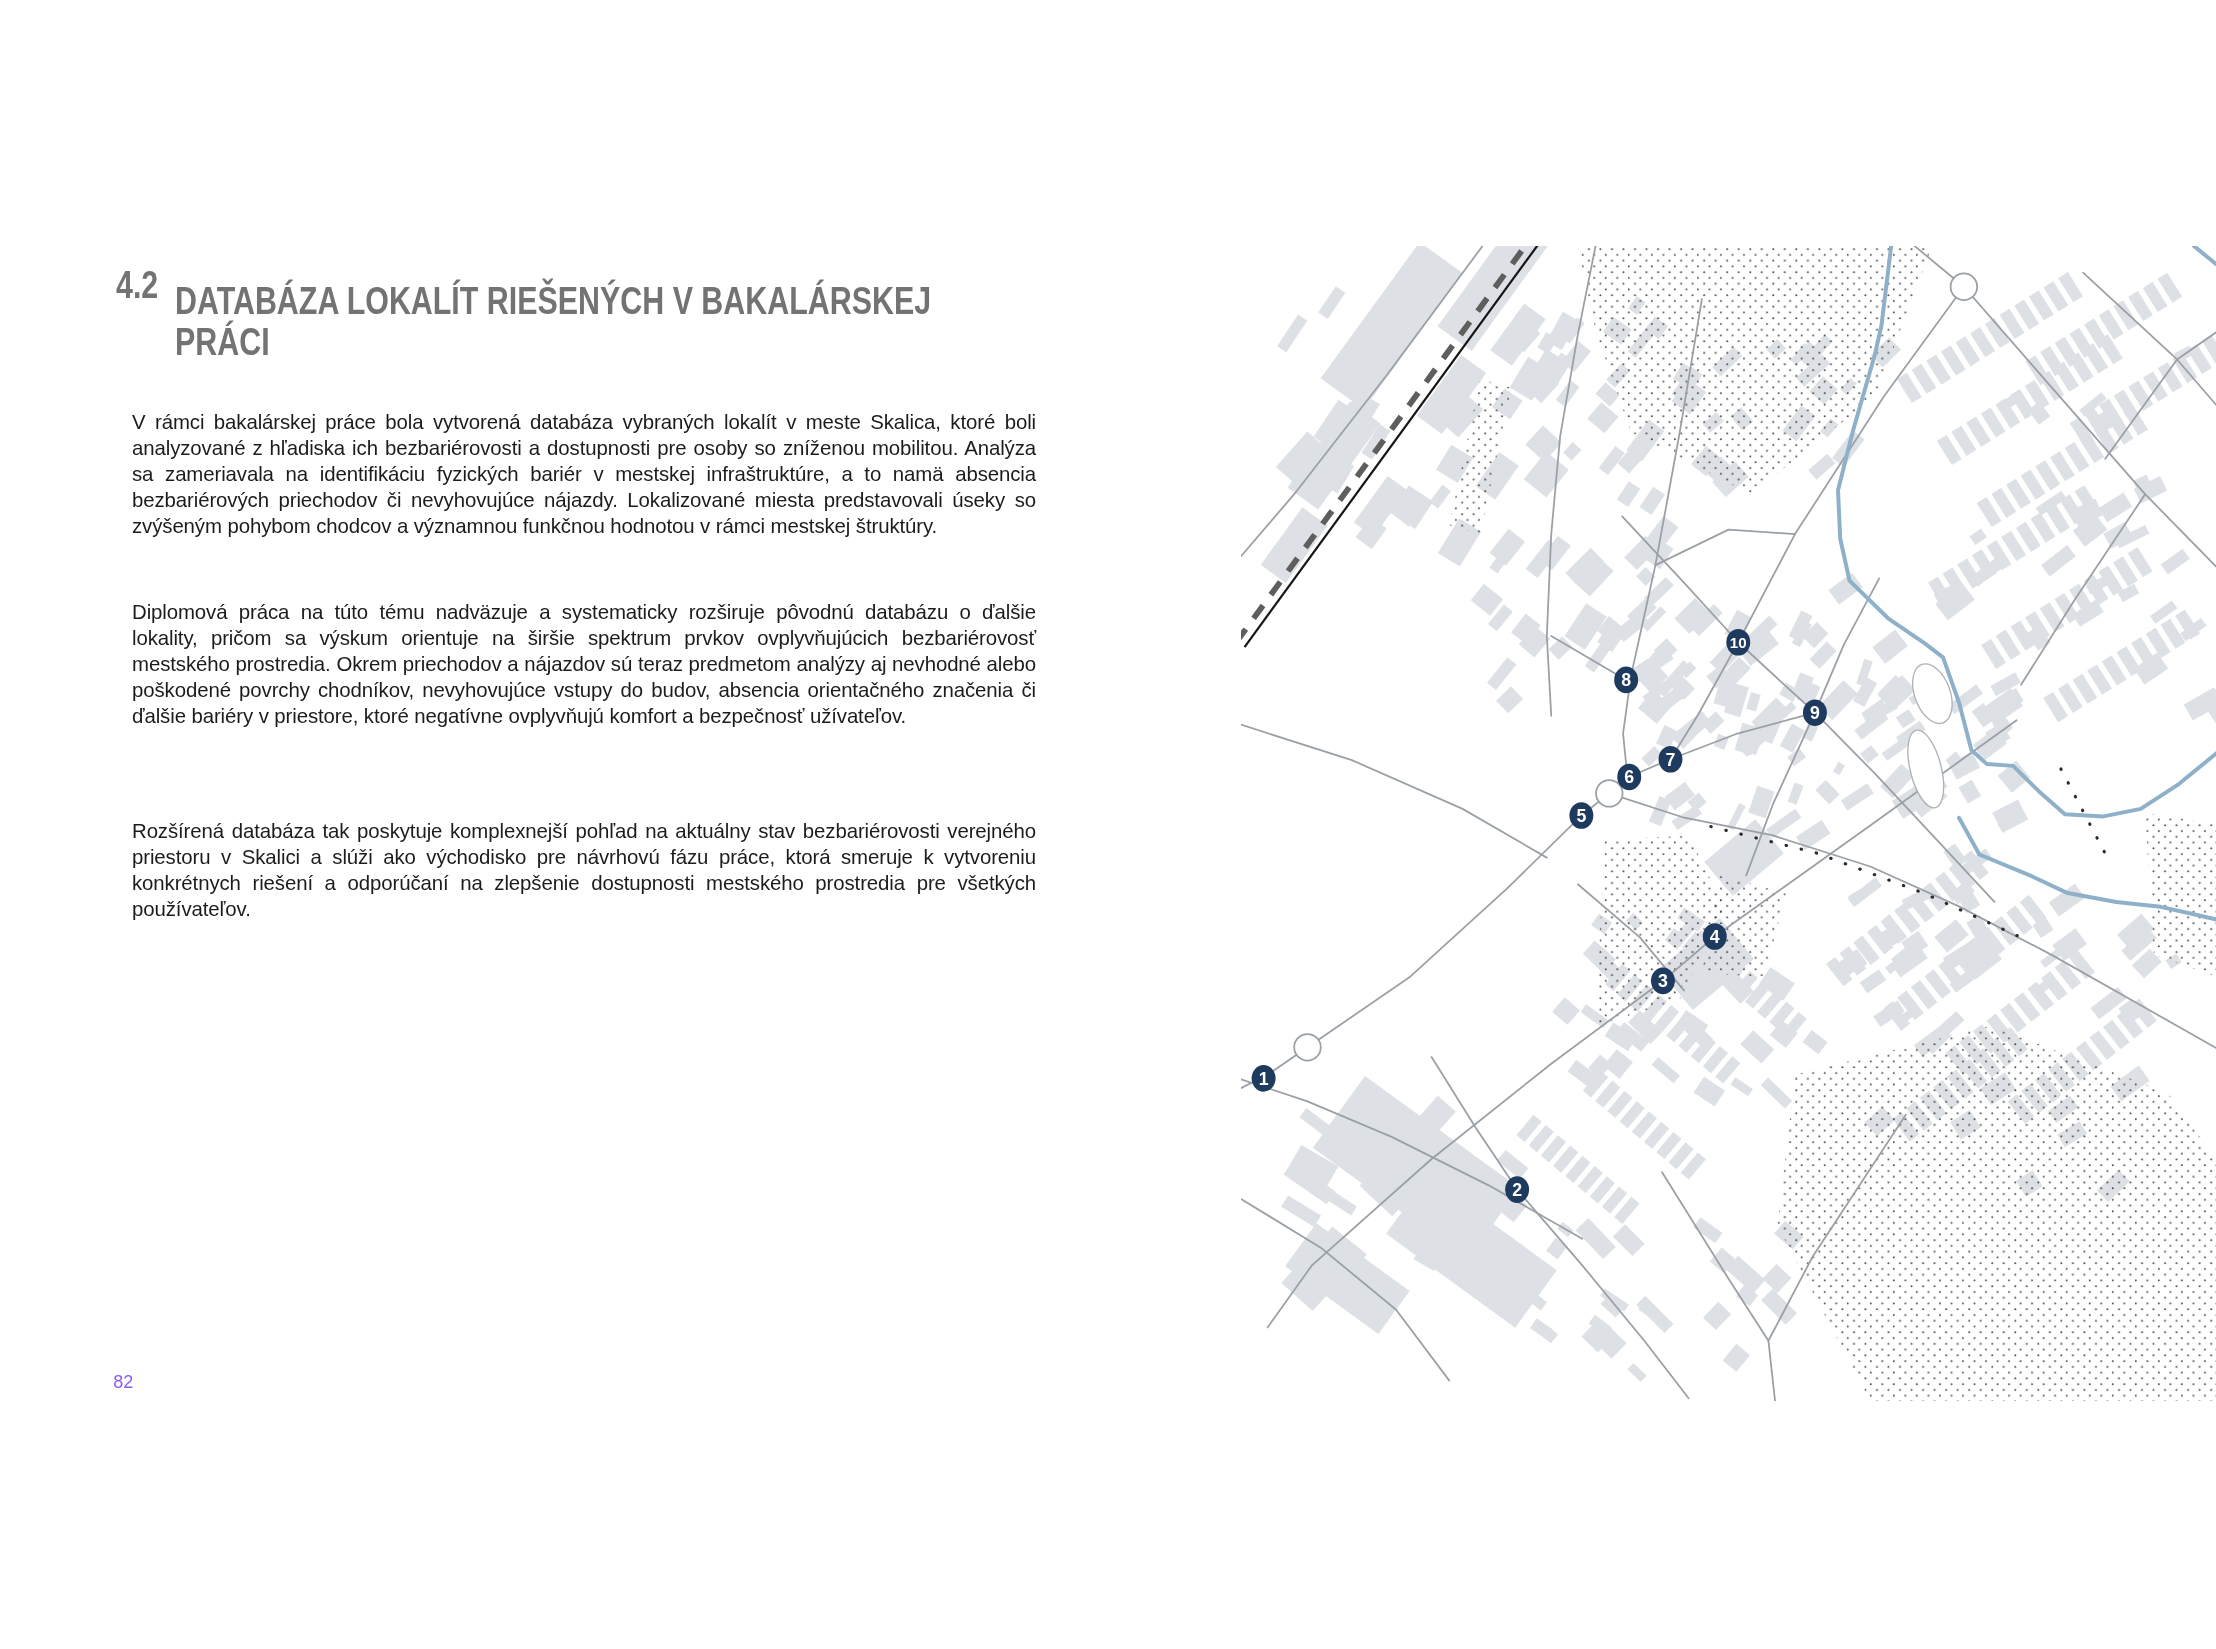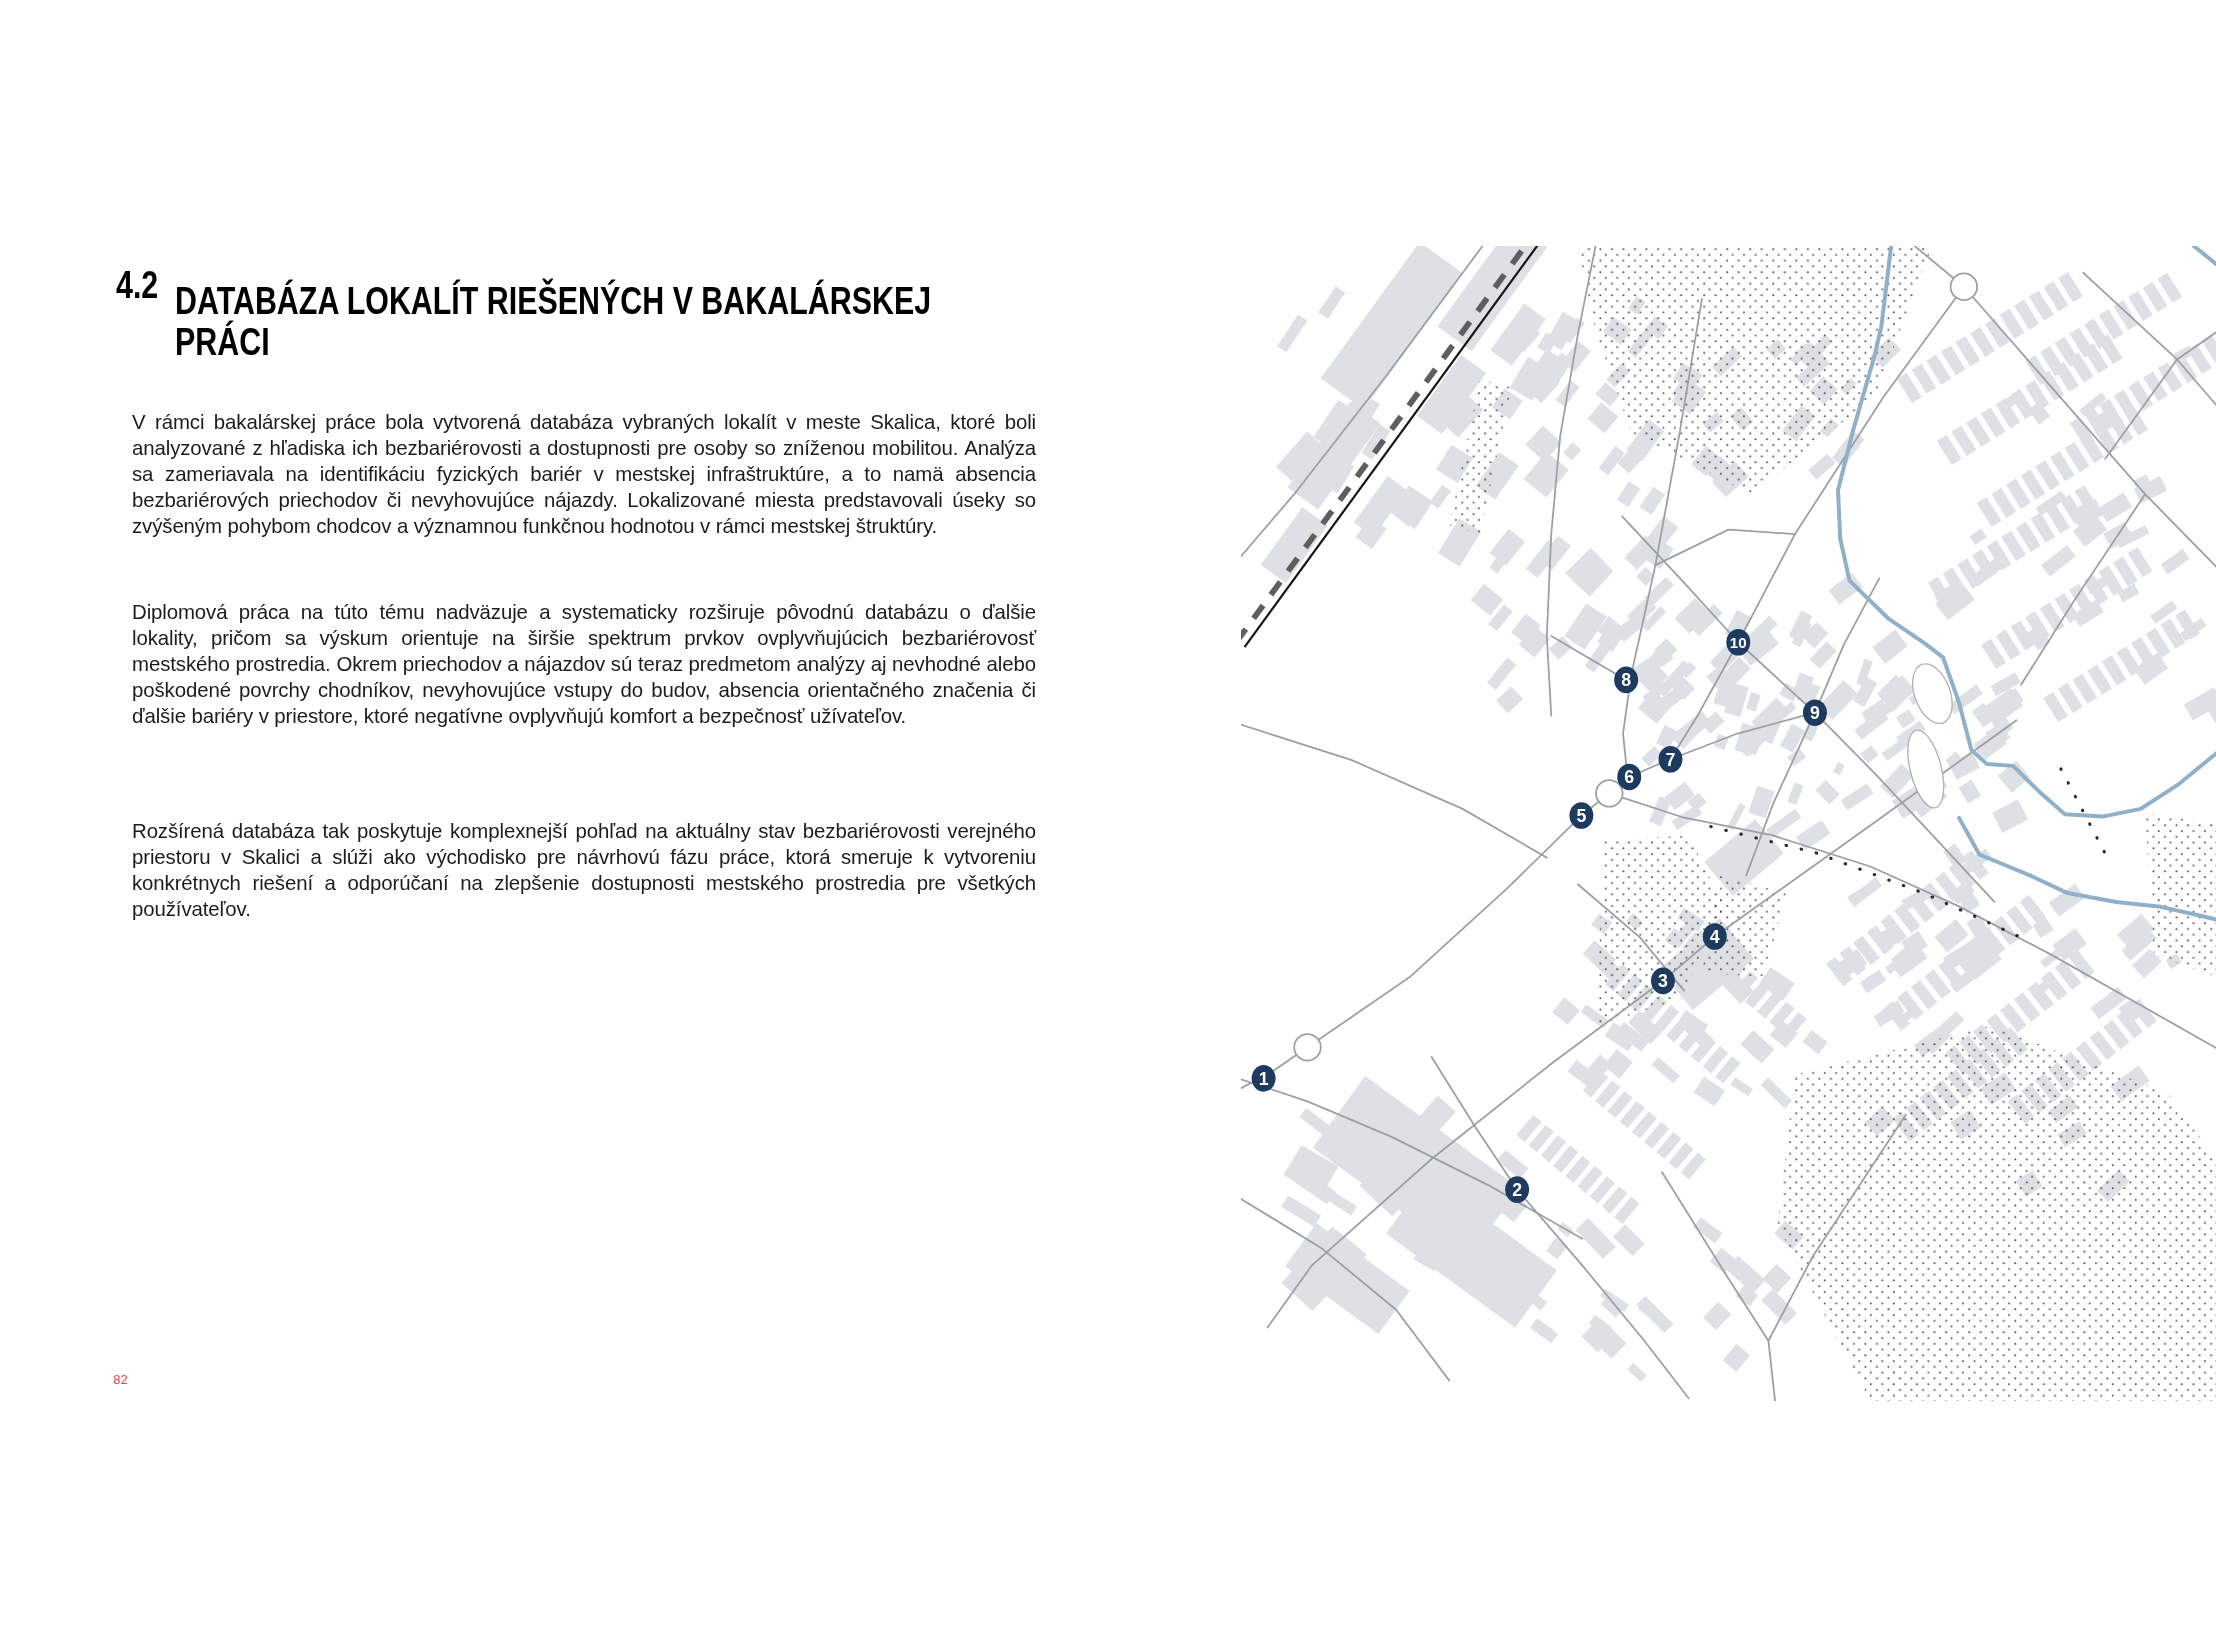--- a/index.html
+++ b/index.html
@@ -2,31 +2,31 @@
 <html style="font-size:7px"><head>
 <meta charset="utf-8">
 <style>
   html,body{margin:0;padding:0;background:#ffffff;}
   body{width:2333px;height:1649px;position:relative;overflow:hidden;
        font-family:"Liberation Sans","DejaVu Sans",sans-serif;color:#1b1b1b;}
 
   .text-col{position:absolute;left:116px;top:0;width:904px;height:1649px;}
 
   h1{position:absolute;top:265px;left:0;margin:0;display:flex;
-     font-weight:bold;font-size:38px;line-height:41px;color:#000000;}
+     font-weight:bold;font-size:38px;line-height:41px;color:#737373;}
   .h-num{width:59px;flex:none;}
   .cond{display:inline-block;transform:scaleX(0.80);transform-origin:0 0;white-space:nowrap;}
   .h-lines{display:block;margin-top:16px;}
 
   p.body{position:absolute;left:0;width:904px;margin:16px;
          font-size:20.4px;line-height:26px;text-align:justify;color:#1c1c1c;
          letter-spacing:-0.1px;}
   .p1{top:393px;} .p2{top:583px;} .p3{top:802px;}
 
-  .pagenum{position:absolute;left:-2.7px;top:1372px;font-size:13px;color:#ef4444;}
+  .pagenum{position:absolute;left:-2.7px;top:1372px;font-size:18px;color:#8b5cf6;}
 
   #map-svg{position:absolute;left:1241px;top:246px;width:991px;height:1155px;
            background:#ffffff;overflow:hidden;}
 </style>
 </head>
 <body>
 
 <main>
   <section class="text-col">
     <h1>

